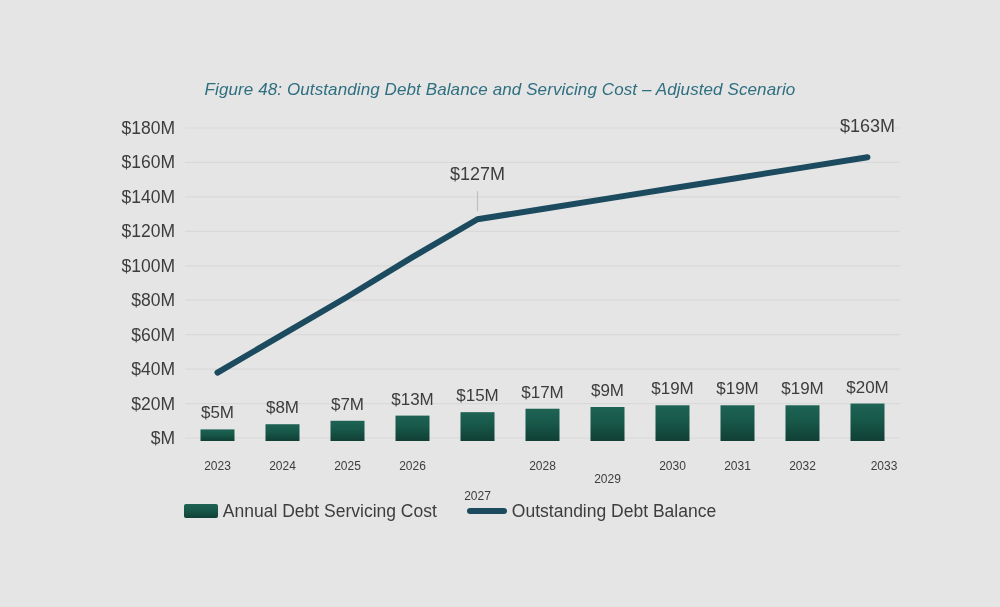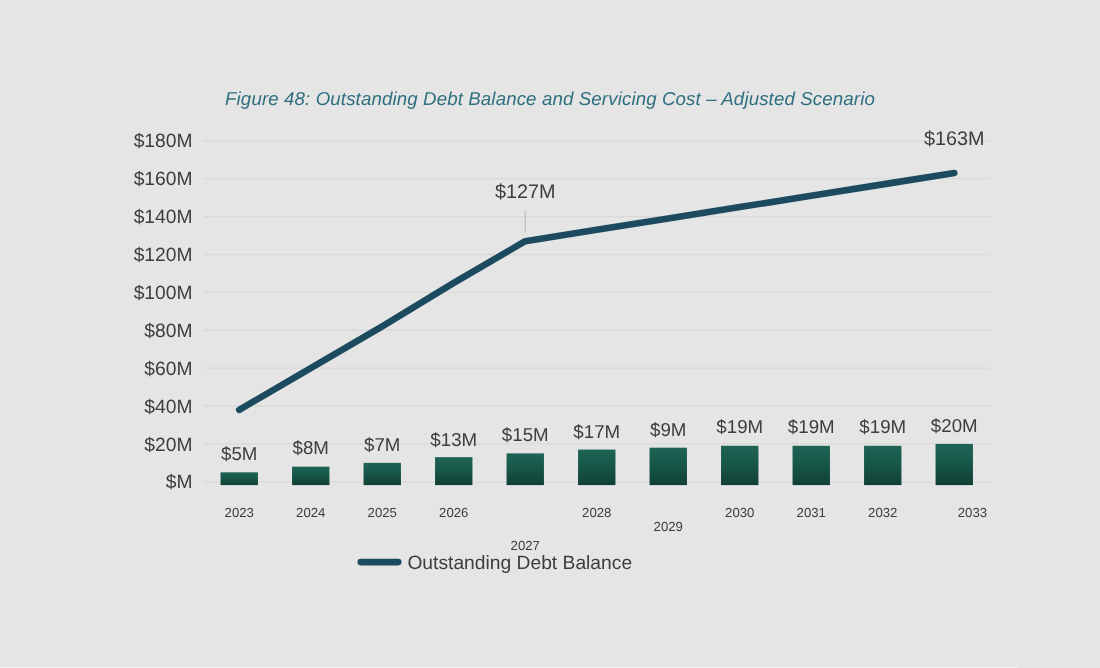--- a/index.html
+++ b/index.html
@@ -121,18 +121,22 @@
       <div class="bar-label" style="left: 769.5px; top: 378.278px;">$19M</div>
       <div class="bar-label" style="left: 834.5px; top: 376.556px;">$20M</div>
     </div>
   <div id="annotations">
       <div class="annotation" style="left: 432.5px; top: 163.278px;">$127M</div>
       <div class="annotation" style="left: 822.5px; top: 115.278px;">$163M</div>
     </div>
 
   <div id="legend">
     <div class="legend-item">
+      <span class="swatch-bar" id="swatch-bar" style="background: linear-gradient(rgb(30, 99, 84) 0%, rgb(23, 88, 73) 45%, rgb(17, 63, 53) 100%);"></span>
+      <span class="legend-text">Annual Debt Servicing Cost</span>
+    </div>
+    <div class="legend-item">
       <span class="swatch-line" id="swatch-line" style="background: rgb(28, 74, 95);"></span>
       <span class="legend-text">Outstanding Debt Balance</span>
     </div>
   </div>
 
 </div>
 
 </body></html>

